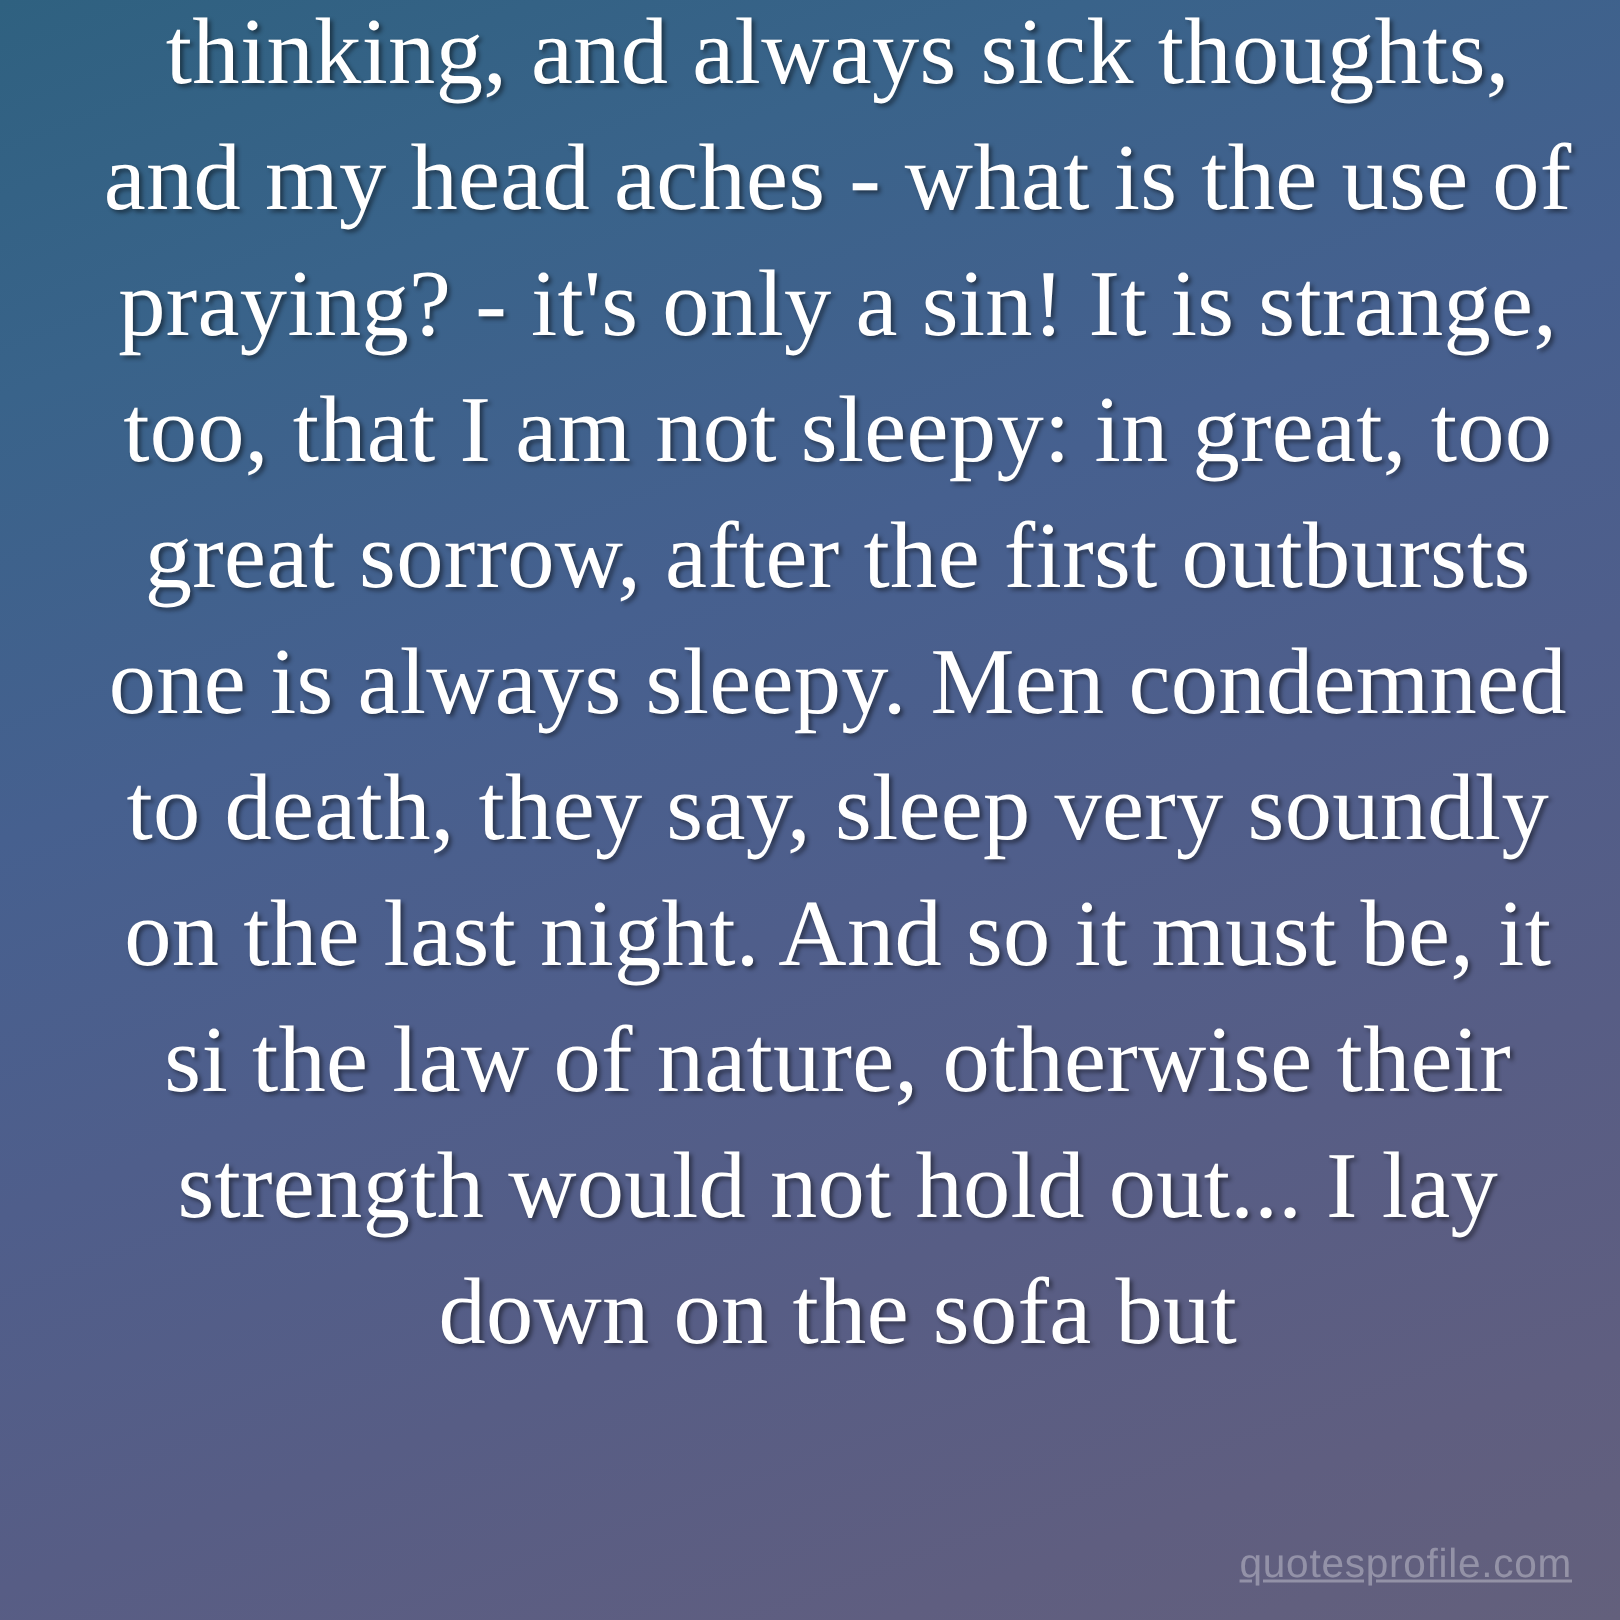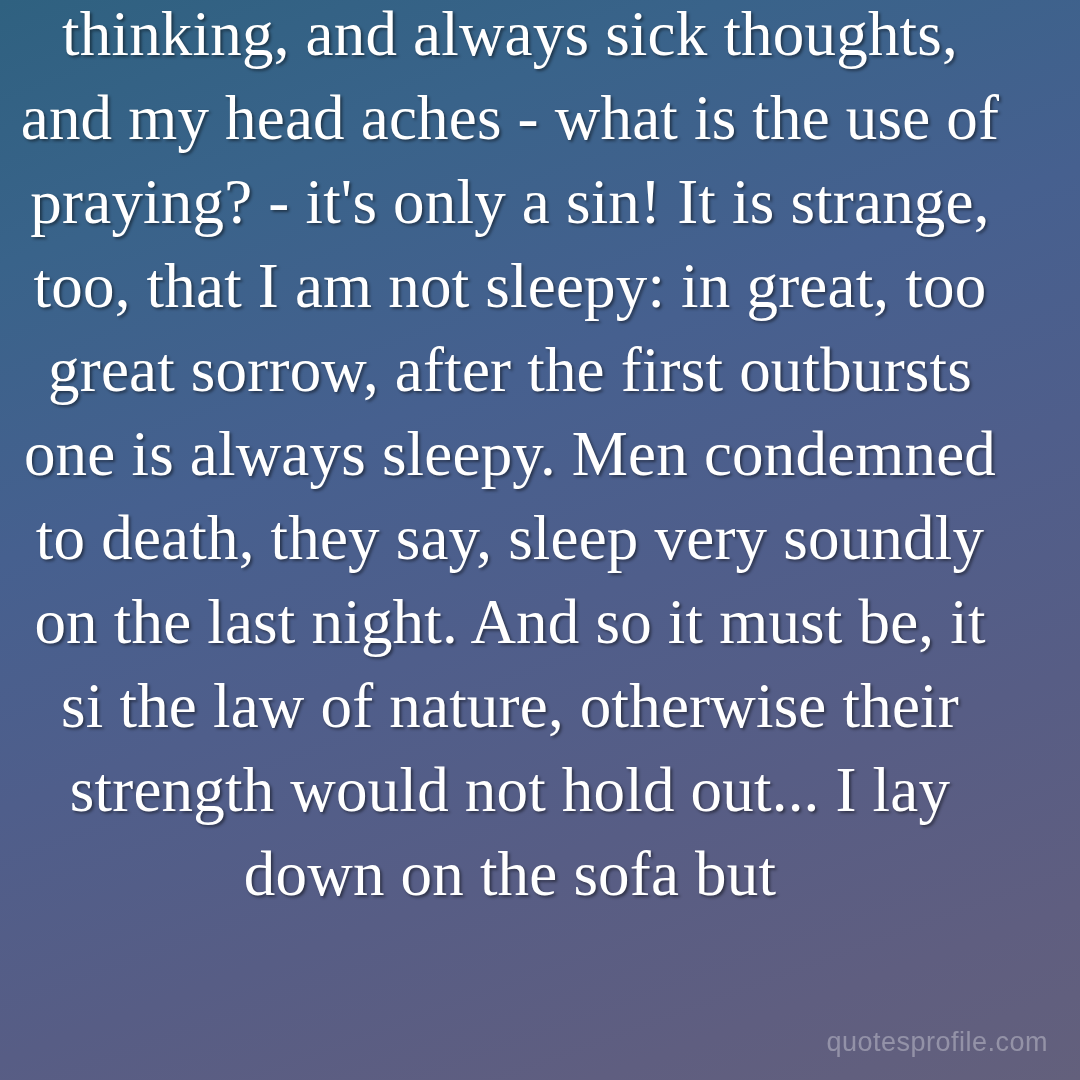--- a/index.html
+++ b/index.html
@@ -13,21 +13,23 @@
     font-family: "Liberation Serif", serif;
   }
   .quote-card {
     position: relative;
     width: 1080px;
     height: 1080px;
     box-sizing: border-box;
     background: linear-gradient(160deg, #2f6180 0%, #39638a 18%, #46608f 38%, #4f5e8b 55%, #575d85 72%, #5f5e80 88%, #63607c 100%);
     display: flex;
     align-items: flex-start;
+    justify-content: center;
     overflow: hidden;
+    padding-left: 37px;
   }
   .quote-text {
     position: relative;
     width: 1000px;
     margin: 0;
     padding: 0 10px;
     text-align: center;
     color: #ffffff;
     font-size: 63px;
     line-height: 84px;
@@ -39,20 +41,21 @@
   .watermark {
     position: absolute;
     right: 32px;
     bottom: 22px;
     font-family: "Liberation Sans", sans-serif;
     font-size: 27px;
     color: rgba(255,255,255,0.32);
     letter-spacing: 0.5px;
     text-shadow: none;
     pointer-events: none;
+    text-decoration: underline;
   }
 </style>
 </head>
 <body>
 
 <div class="quote-card">
   <p class="quote-text">thinking, and always sick thoughts, and my head aches - what is the use of praying? - it's only a sin! It is strange, too, that I am not sleepy: in great, too great sorrow, after the first outbursts one is always sleepy. Men condemned to death, they say, sleep very soundly on the last night. And so it must be, it si the law of nature, otherwise their strength would not hold out... I lay down on the sofa but</p>
   <span class="watermark">quotesprofile.com</span>
 </div>
 

